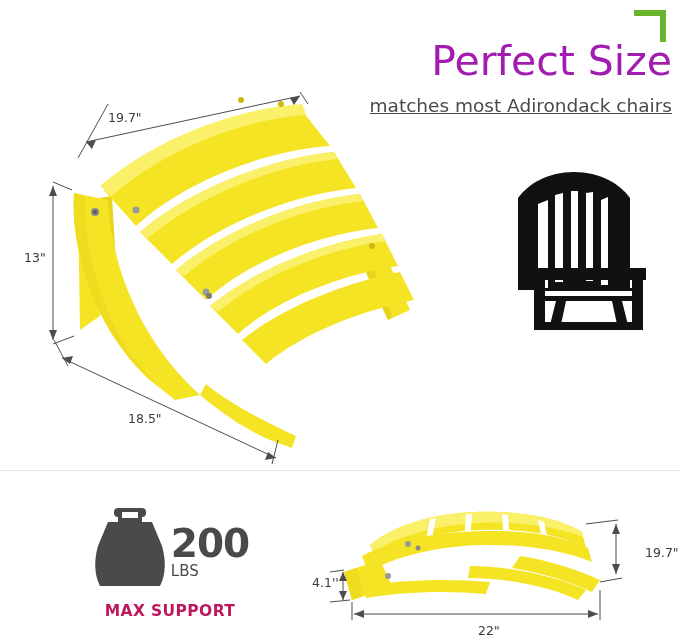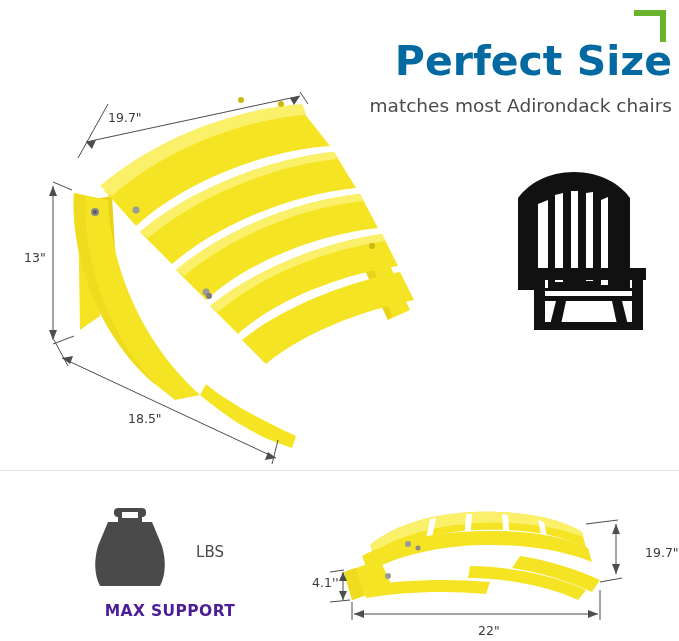--- a/index.html
+++ b/index.html
@@ -22,32 +22,33 @@
   .headline {
     position: absolute;
     left: 322px;
     top: 38px;
     width: 350px;
     text-align: right;
   }
   .headline-title {
     font-size: 41px;
     line-height: 46px;
-    font-weight: bold;
-    color: #0369a1;
+    font-weight: normal;
+    color: #a21caf;
     letter-spacing: 0px;
     margin: 0;
     font-family: "DejaVu Sans", sans-serif;
   }
   .headline-sub {
     font-size: 18.5px;
     line-height: 24px;
     color: #4a4a4a;
     margin: 10px 0 0 0;
     font-family: "DejaVu Sans", sans-serif;
+    text-decoration: underline;
   }
   .corner-bracket {
     position: absolute;
     left: 634px;
     top: 10px;
     width: 32px;
     height: 32px;
   }
   .corner-bracket .h {
     position: absolute;
@@ -122,21 +123,21 @@
   }
   .weight-stack {
     display: flex;
     flex-direction: column;
     align-items: flex-start;
   }
   .weight-caption {
     margin-top: 14px;
     font-size: 15.5px;
     font-weight: bold;
-    color: #4c1d95;
+    color: #be185d;
     letter-spacing: 0.4px;
     font-family: "DejaVu Sans", sans-serif;
   }
 
   svg { display: block; }
   .svg-layer {
     position: absolute;
     left: 0;
     top: 0;
     width: 679px;
@@ -307,19 +308,20 @@
   <div class="dim-label dim-bottom">18.5"</div>
 
   <div class="dim-label dim-r-197">19.7"</div>
   <div class="dim-label dim-r-53">4.1''</div>
   <div class="dim-label dim-r-22">22"</div>
 
   <div class="weight-block">
     <div class="weight-row">
       <div style="width:72px;height:72px;"></div>
       <div class="weight-stack">
+        <div class="weight-num">200</div>
         <div class="weight-unit">LBS</div>
       </div>
     </div>
     <div class="weight-caption">MAX SUPPORT</div>
   </div>
 
 </div>
 
 </body></html>

